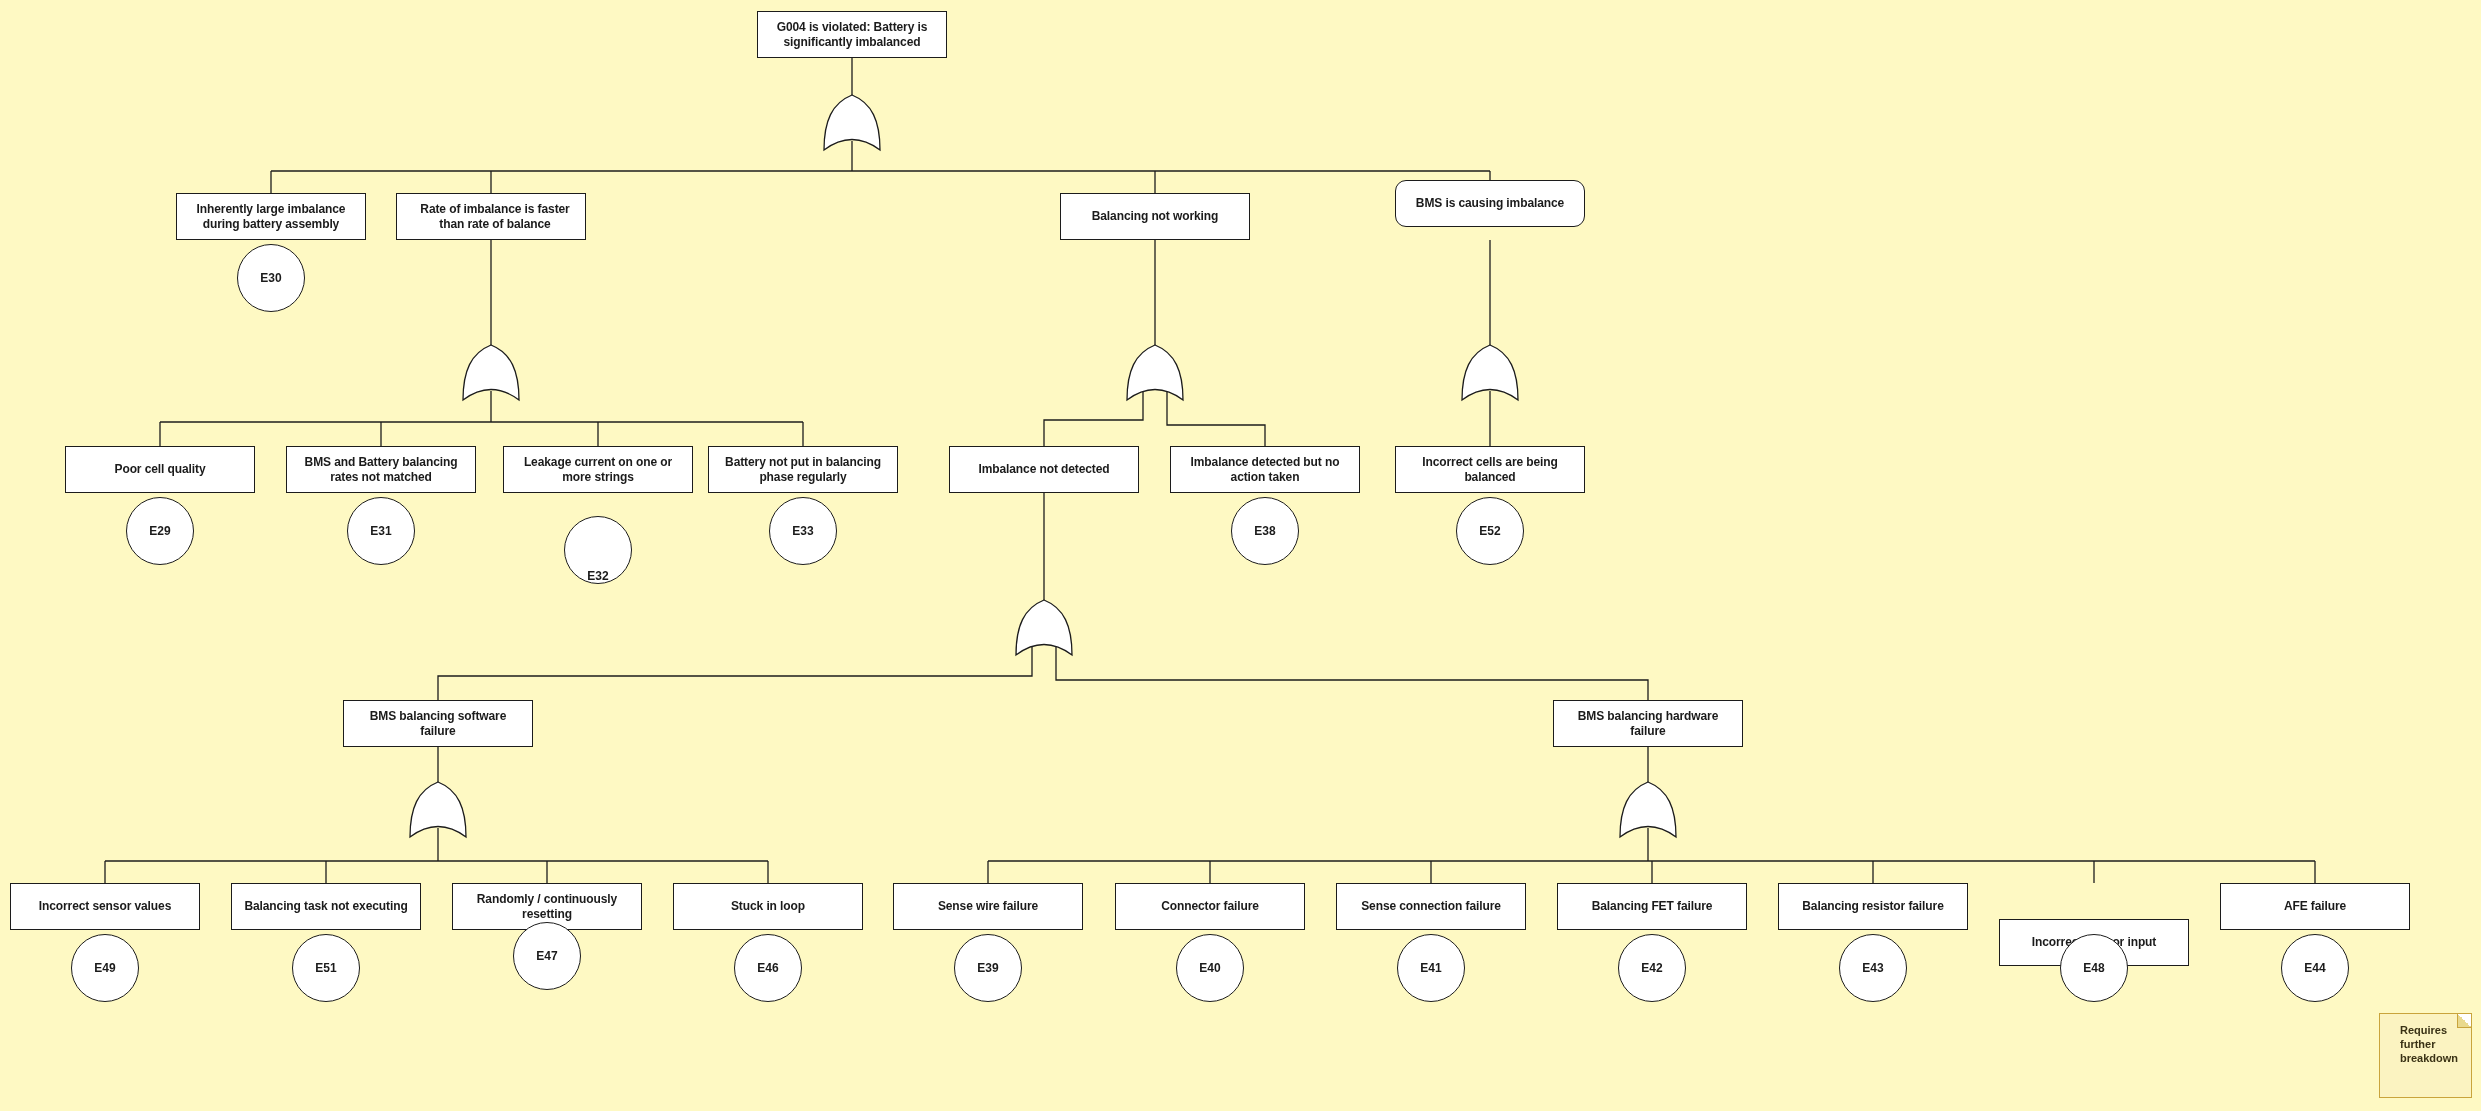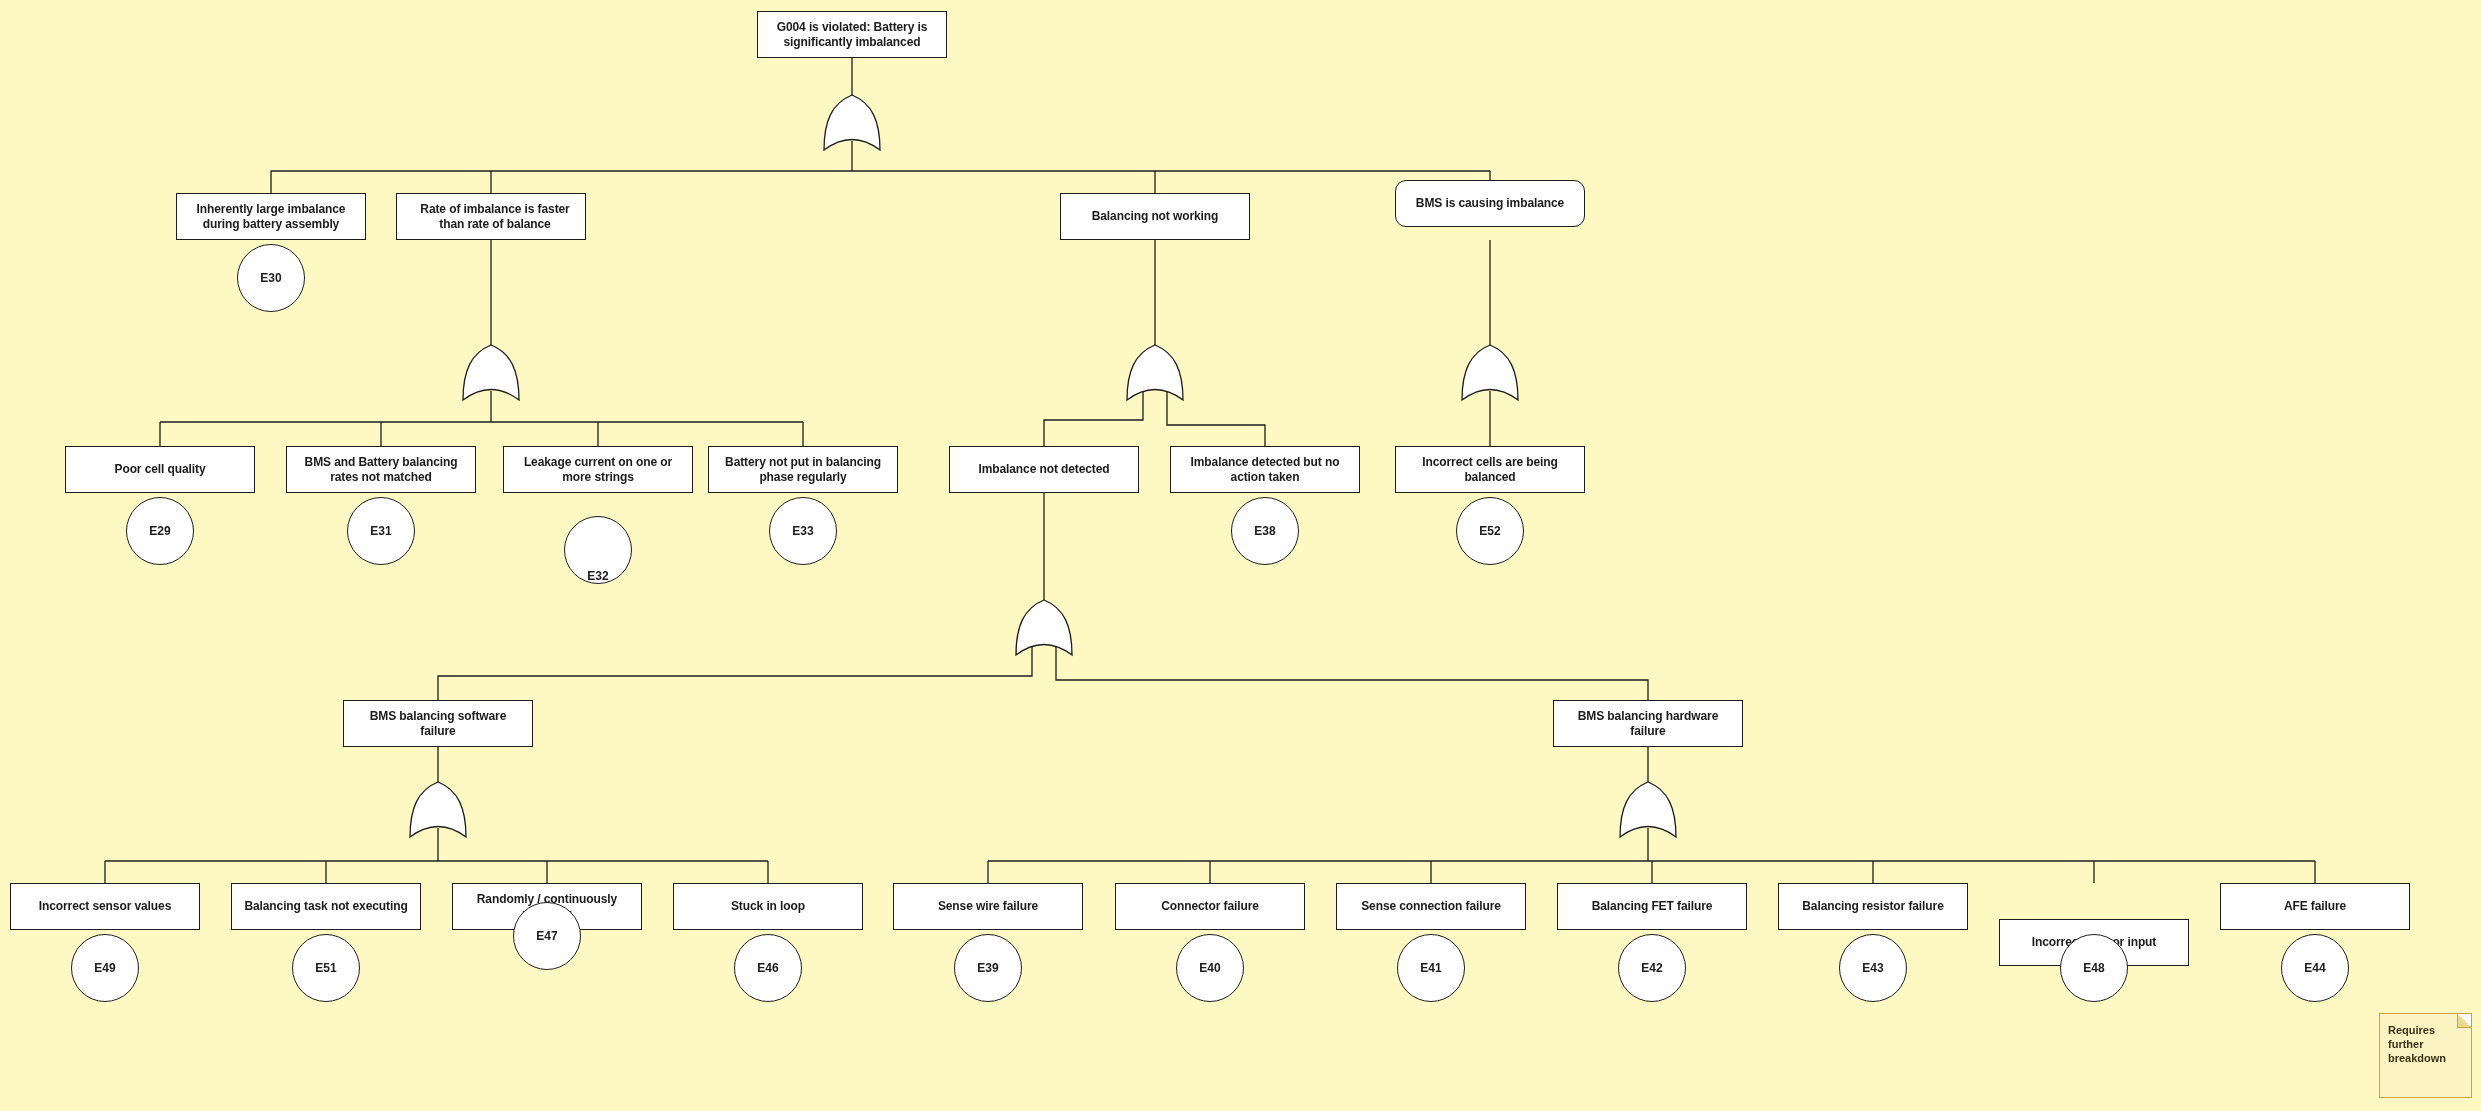--- a/index.html
+++ b/index.html
@@ -39,21 +39,21 @@
     z-index:2;
   }
   .note {
     position:absolute;
     left:2379px; top:1013px;
     width:93px; height:85px;
     box-sizing:border-box;
     background:#FBF3C1;
     border:1px solid #C9A43C;
     z-index:3;
-    padding:9px 6px 6px 8px;
+    padding:9px 6px 6px 20px;
     font-size:11px; line-height:14px; font-weight:600;
     color:#3a3215;
   }
   .note-fold {
     position:absolute; top:0; right:0;
     width:13px; height:13px;
     background:linear-gradient(225deg, #ffffff 0 50%, #E9D98D 50% 100%);
     border-left:1px solid #C9A43C;
     border-bottom:1px solid #C9A43C;
   }
@@ -183,21 +183,21 @@
       </div>
       <div class="fault-box" style="left: 231px; top: 883px;">
         <span>Balancing task not executing</span>
       </div>
       <div class="event-circle" style="left: 292px; top: 934px;">
         <span>E51</span>
       </div>
       <div class="fault-box" style="left: 452px; top: 883px;">
         <span>Randomly / continuously resetting</span>
       </div>
-      <div class="event-circle" style="left: 513px; top: 902px;">
+      <div class="event-circle" style="left: 513px; top: 922px;">
         <span>E47</span>
       </div>
       <div class="fault-box" style="left: 673px; top: 883px;">
         <span>Stuck in loop</span>
       </div>
       <div class="event-circle" style="left: 734px; top: 934px;">
         <span>E46</span>
       </div>
       <div class="fault-box" style="left: 893px; top: 883px;">
         <span>Sense wire failure</span>

